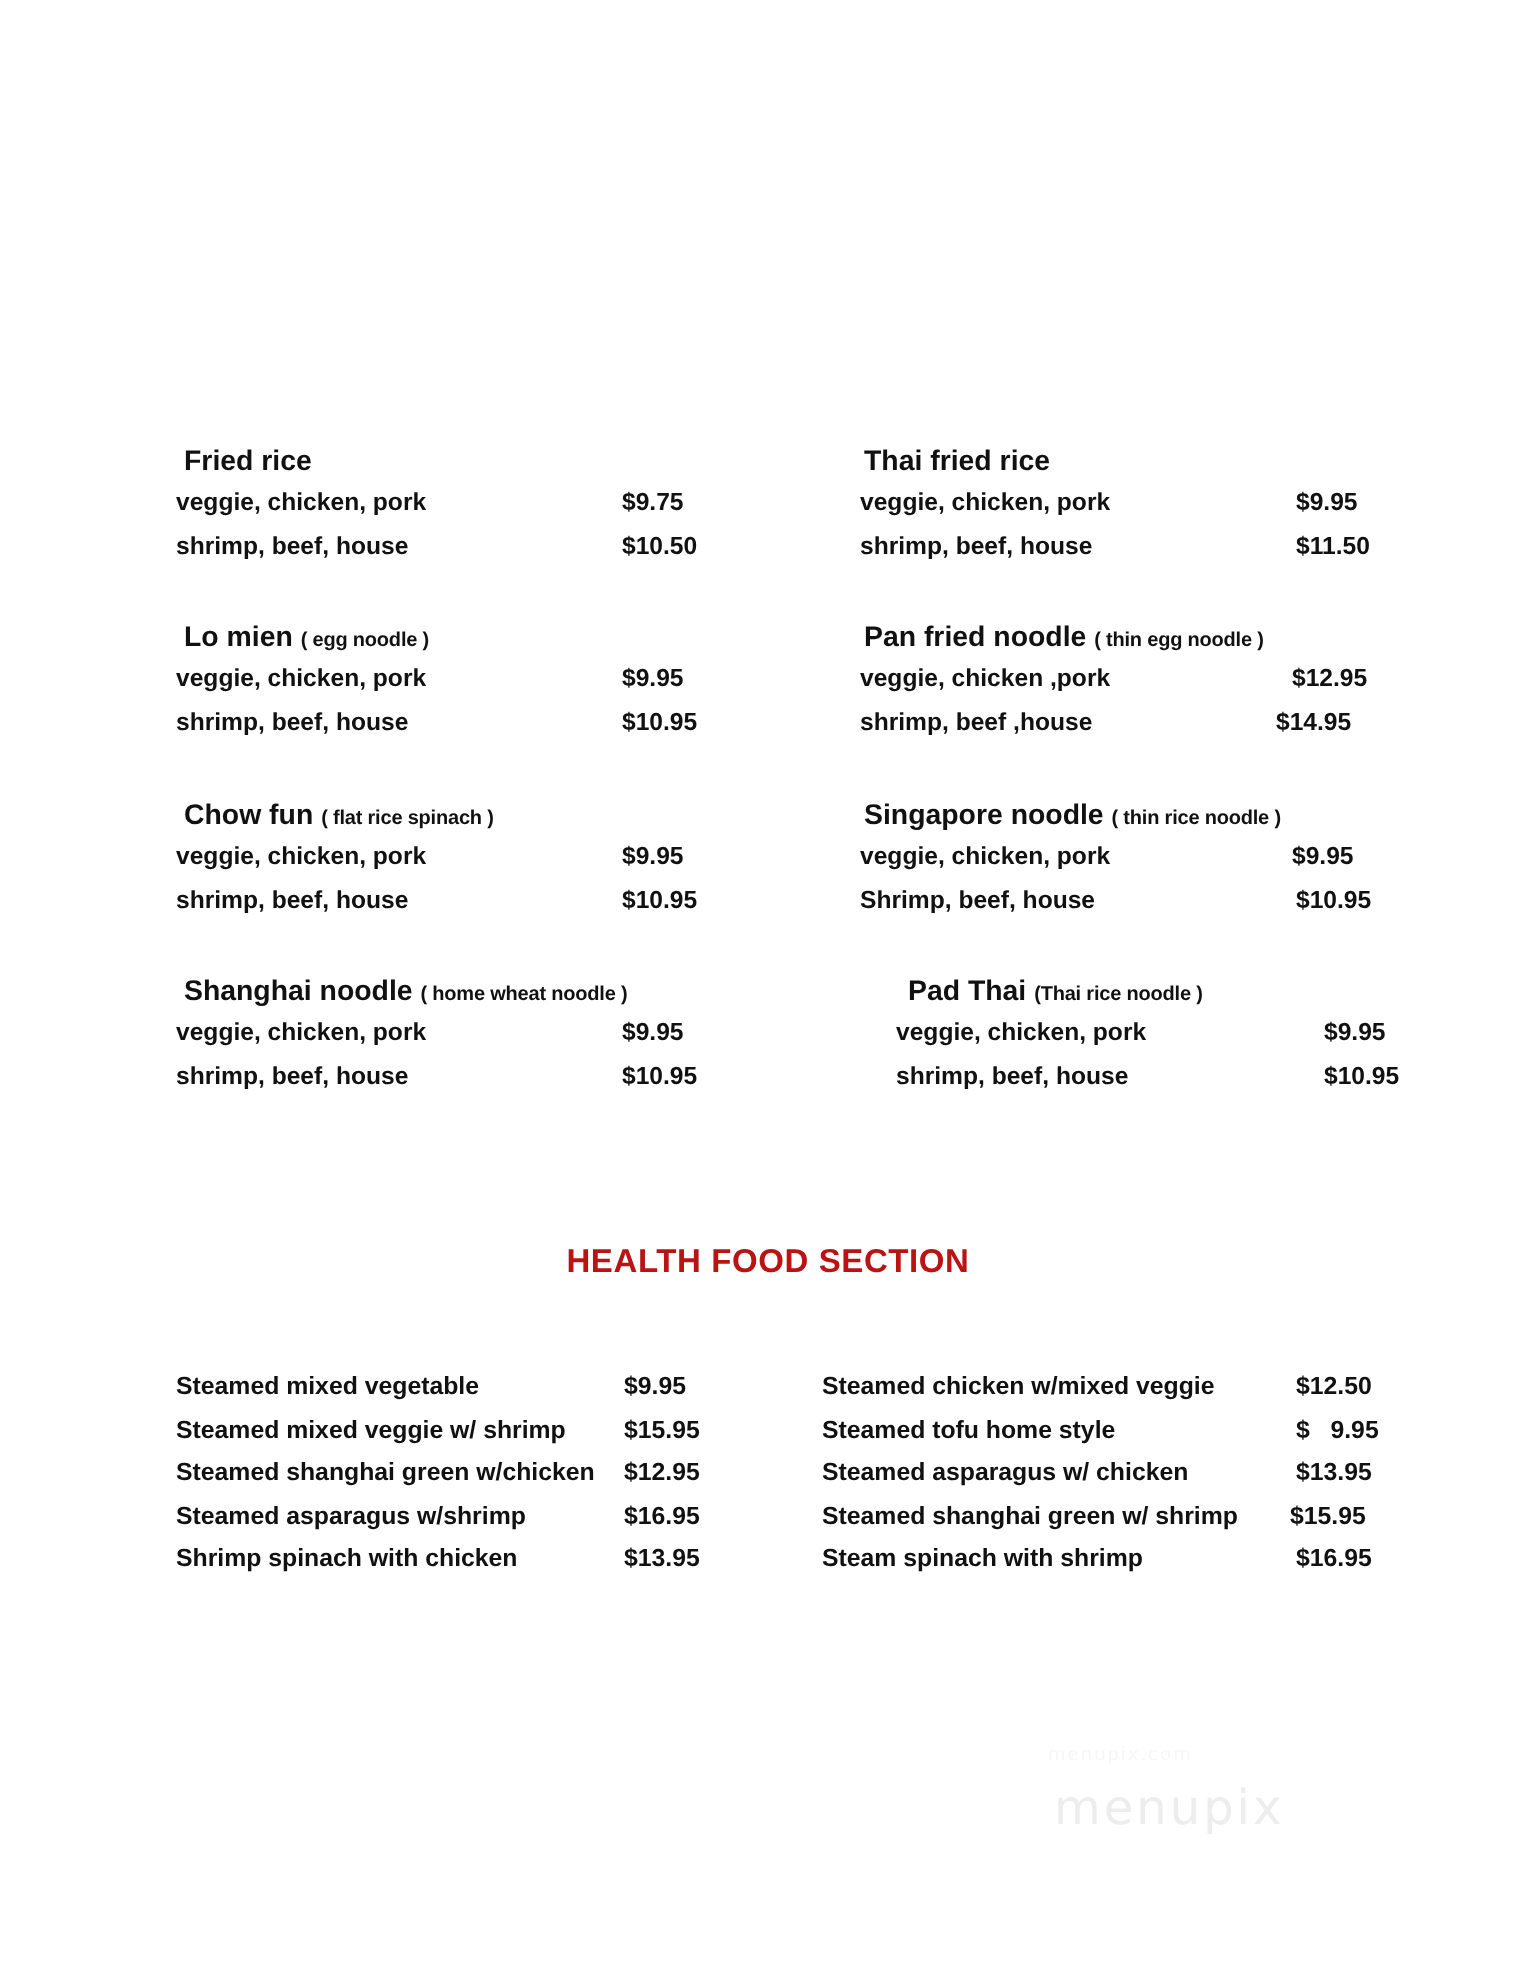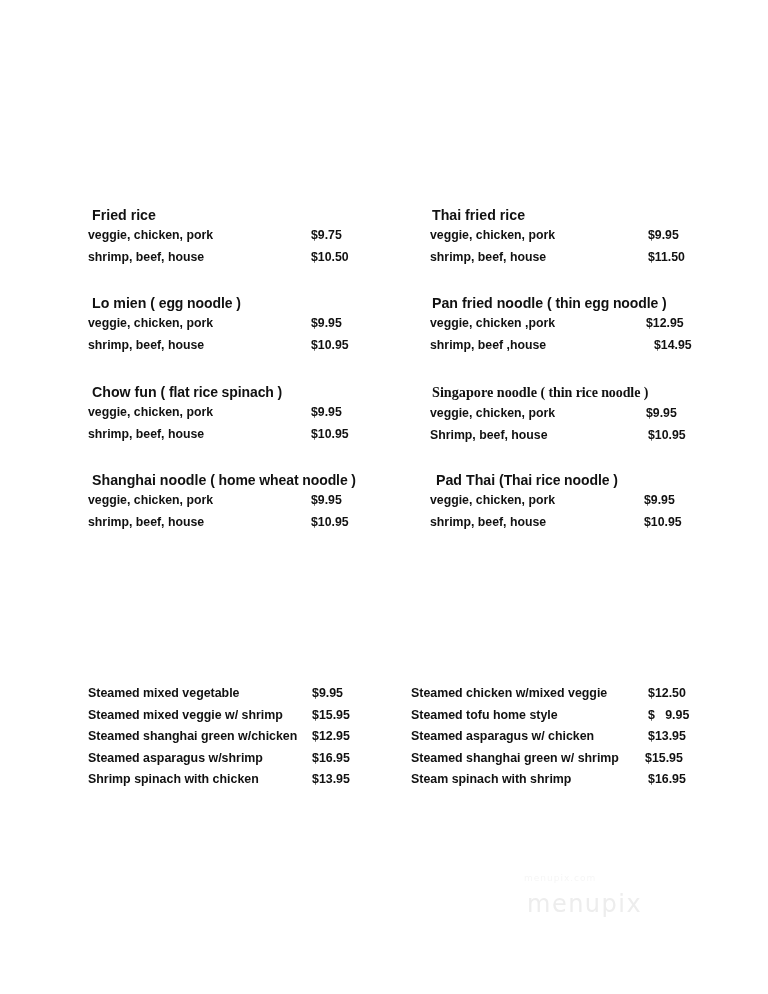--- a/index.html
+++ b/index.html
@@ -49,31 +49,32 @@
     top: 650px;
     font-size: 11.2px;
     font-weight: bold;
     color: #111;
   }
 
   
   .pasta-block {
     position: absolute;
     font-size: 12.3px;
+    margin-top: 16px;
   }
   .dish-head {
     font-weight: bold;
     font-size: 14.2px;
     white-space: nowrap;
     line-height: 1;
     margin-bottom: 6px;
   }
   .dish-note {
     font-weight: bold;
-    font-size: 14px;
+    font-size: 10px;
     letter-spacing: -0.1px;
   }
   .variant-row {
     position: relative;
     height: 22px;
     white-space: nowrap;
     font-weight: bold;
     font-size: 12.3px;
   }
   .variant-name {
@@ -216,54 +217,55 @@
     <div class="dish-head" style="padding-left:2px;">
       <span>Pan fried noodle</span>
       <span class="dish-note">( thin egg noodle )</span>
     </div>
     <div class="variant-row" style="padding-left:2px;">
       <span class="variant-name">veggie, chicken ,pork</span>
       <span class="variant-price" style="left:216px;">$12.95</span>
     </div>
     <div class="variant-row" style="padding-left:2px;">
       <span class="variant-name">shrimp, beef ,house</span>
-      <span class="variant-price" style="left:224px;">$14.95</span>
+      <span class="variant-price" style="left:208px;">$14.95</span>
     </div>
   </div>
 
   <div class="pasta-block" style="left:430px; top:385px;">
-    <div class="dish-head" style="padding-left:2px;font-family:Liberation Serif, serif;">
+    <div class="dish-head" style="padding-left:2px;">
       <span>Singapore noodle</span>
       <span class="dish-note">( thin rice noodle )</span>
     </div>
     <div class="variant-row" style="padding-left:2px;">
       <span class="variant-name">veggie, chicken, pork</span>
       <span class="variant-price" style="left:216px;">$9.95</span>
     </div>
     <div class="variant-row">
       <span class="variant-name">Shrimp, beef, house</span>
       <span class="variant-price" style="left:218px;">$10.95</span>
     </div>
   </div>
 
-  <div class="pasta-block" style="left:430px; top:473px;">
+  <div class="pasta-block" style="left:448px; top:473px;">
     <div class="dish-head" style="padding-left:6px;">
       <span>Pad Thai</span>
       <span class="dish-note">(Thai rice noodle )</span>
     </div>
     <div class="variant-row" style="padding-left:4px;">
       <span class="variant-name">veggie, chicken, pork</span>
       <span class="variant-price" style="left:214px;">$9.95</span>
     </div>
     <div class="variant-row" style="padding-left:4px;">
       <span class="variant-name">shrimp, beef, house</span>
       <span class="variant-price" style="left:214px;">$10.95</span>
     </div>
   </div>
 
+  <div class="section-title" id="health-title">HEALTH FOOD SECTION</div>
 
   <div class="health-col" style="left:88px; top:686px;">
     <div class="health-row">
       <span class="health-name">Steamed mixed vegetable</span>
       <span class="health-price" style="left:224px;">$9.95</span>
     </div>
     <div class="health-row">
       <span class="health-name">Steamed mixed veggie w/ shrimp</span>
       <span class="health-price" style="left:224px;">$15.95</span>
     </div>

